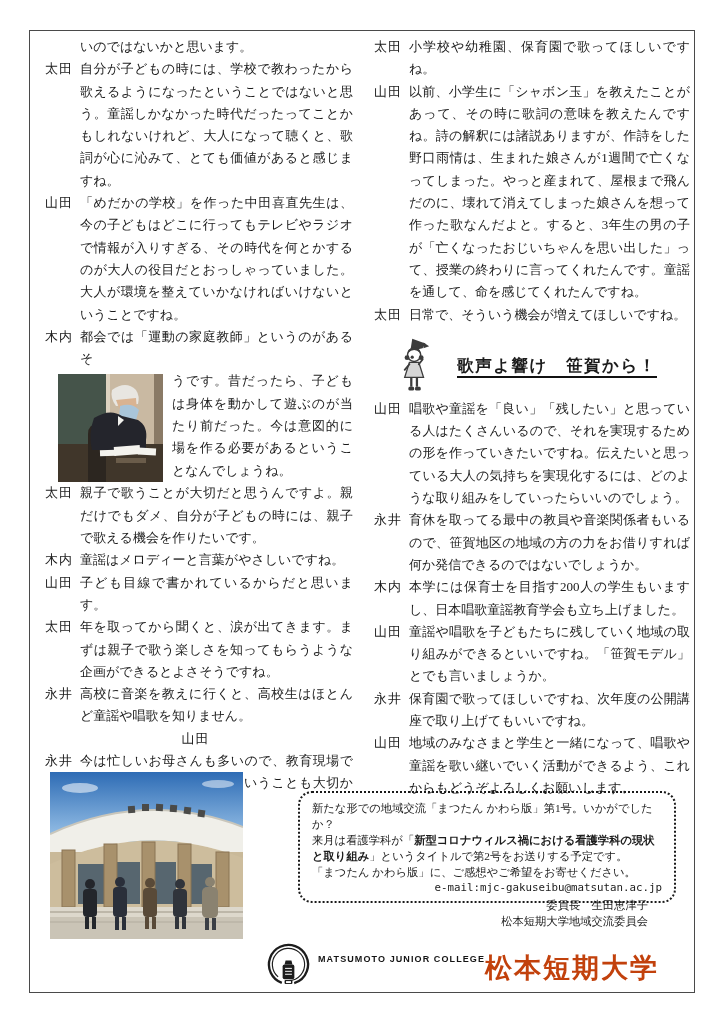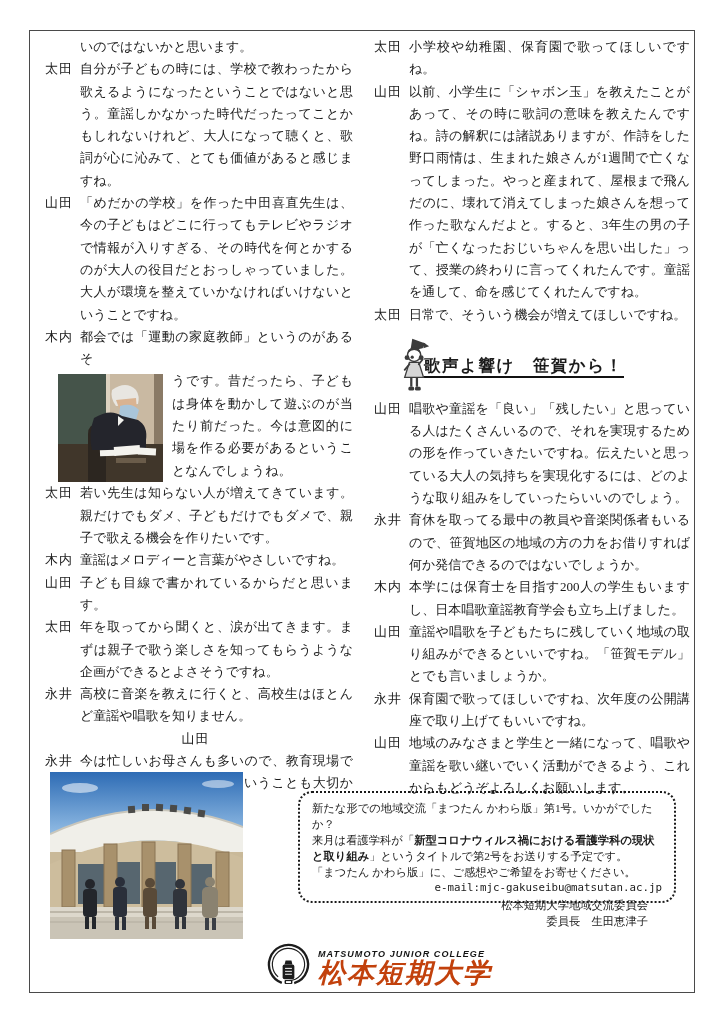--- a/index.html
+++ b/index.html
@@ -16,40 +16,40 @@
   #left-col{left:45px;top:36px;width:308px;}
   #right-col{left:374px;top:36px;width:316px;}
   .drow{display:flex;align-items:flex-start;justify-content:center;}
   .spk{width:35px;flex:none;letter-spacing:1px;}
   .txt{flex:1;text-align:justify;text-justify:inter-ideograph;word-break:break-all;}
   .photo-row .iphoto{flex:none;width:105px;height:108px;margin:4px 9px 0 13px;}
   .iphoto svg,.cphoto svg{display:block;width:100%;height:100%;}
 
   .section-head{position:relative;height:40px;margin-top:20px;margin-bottom:12px;}
   .section-head .head-icon{position:absolute;left:26px;top:-10px;width:32px;height:60px;}
-  .section-head .head-title{display:block;padding-left:50px;padding-top:8px;}
+  .section-head .head-title{display:block;text-align:center;padding-left:50px;padding-top:8px;}
   .section-head .head-title span{
     font-family:"Liberation Sans","DejaVu Sans",sans-serif;font-weight:700;
     font-size:16.5px;letter-spacing:1.5px;border-bottom:2px solid #111;padding-bottom:2px;
   }
 
   .cphoto{position:absolute;left:50px;top:772px;width:193px;height:167px;}
 
   .notice-box{
     position:absolute;left:298px;top:791px;width:378px;height:112px;box-sizing:border-box;
     border:2px dotted #1a1a1a;border-radius:14px;padding:7px 12px 5px 12px;
     font-size:11.3px;line-height:16.1px;
   }
   .notice-box .gothic{font-family:"Liberation Sans","DejaVu Sans",sans-serif;font-weight:700;}
   .notice-box .email{text-align:right;font-family:"DejaVu Sans Mono","Liberation Mono",monospace;font-size:10.8px;}
   .notice-box .right{text-align:right;padding-right:14px;}
 
   .logo{position:absolute;left:266px;top:941px;display:flex;align-items:center;gap:7px;}
   .logo .emblem{width:45px;height:54px;}
-  .logo .logo-texts{display:flex;flex-direction:column;gap:0;font-style:italic;}
+  .logo .logo-texts{display:flex;flex-direction:row;gap:0;}
   .logo .logo-en{font-family:"Liberation Sans","DejaVu Sans",sans-serif;font-size:9px;font-weight:700;letter-spacing:1.1px;color:#141414;}
   .logo .logo-ja{font-family:"Liberation Sans","DejaVu Sans",sans-serif;font-size:27px;font-weight:900;letter-spacing:2px;line-height:1.05;color:#c2410c;}
 </style>
 </head>
 <body>
 
 <div class="frame"></div>
 
 <div class="col" id="left-col">
     <div class="drow">
@@ -88,21 +88,21 @@
         <rect x="80" y="74" width="18" height="7" transform="rotate(3 89 77)"></rect>
         <rect x="42" y="76" width="16" height="6" transform="rotate(-2 50 79)"></rect>
       </g>
       <rect x="58" y="84" width="30" height="5" fill="#6a5c4a"></rect>
     </svg>
   </div>
       <div class="txt">うです。昔だったら、子どもは身体を動かして遊ぶのが当たり前だった。今は意図的に場を作る必要があるということなんでしょうね。</div>
   </div>
     <div class="drow">
     <div class="spk">太田</div>
-    <div class="txt">若い先生は知らない人が増えてきています。親だけでもダメ、子どもだけでもダメで、親子で歌える機会を作りたいです。</div>
+    <div class="txt">親子で歌うことが大切だと思うんですよ。親だけでもダメ、自分が子どもの時には、親子で歌える機会を作りたいです。</div>
   </div>
     <div class="drow">
     <div class="spk">木内</div>
     <div class="txt">童謡はメロディーと言葉がやさしいですね。</div>
   </div>
     <div class="drow">
     <div class="spk">山田</div>
     <div class="txt">子ども目線で書かれているからだと思います。</div>
   </div>
     <div class="drow">
@@ -258,22 +258,22 @@
         </g>
     </g>
   </svg>
 </div>
 
 <div class="notice-box">
   <div>新たな形での地域交流「まつたん かわら版」第1号。いかがでしたか？</div>
   <div><span>来月は看護学科が「</span><span class="gothic">新型コロナウィルス禍における看護学科の現状と取り組み</span><span>」というタイトルで第2号をお送りする予定です。</span></div>
   <div>「まつたん かわら版」に、ご感想やご希望をお寄せください。</div>
   <div class="email">e-mail:mjc-gakuseibu@matsutan.ac.jp</div>
+  <div class="right">委員長　生田恵津子</div>
   <div class="right">松本短期大学地域交流委員会</div>
-  <div class="right">委員長　生田恵津子</div>
 </div>
 
 <div class="logo">
   <span class="emblem">
     <svg viewBox="0 0 46 54" xmlns="http://www.w3.org/2000/svg">
       <circle cx="23" cy="24" r="20" fill="none" stroke="#1d1d1d" stroke-width="2.4" stroke-dasharray="112 14" transform="rotate(110 23 24)"></circle>
       <circle cx="23" cy="24" r="16.5" fill="none" stroke="#1d1d1d" stroke-width="1.2" stroke-dasharray="92 12" transform="rotate(130 23 24)"></circle>
       <rect x="17" y="24" width="12" height="15" rx="2" fill="#1d1d1d"></rect>
       <path d="M19,24 L27,24 L26,20 L20,20 Z" fill="#1d1d1d"></path>
       <g stroke="#ffffff" stroke-width="1">

